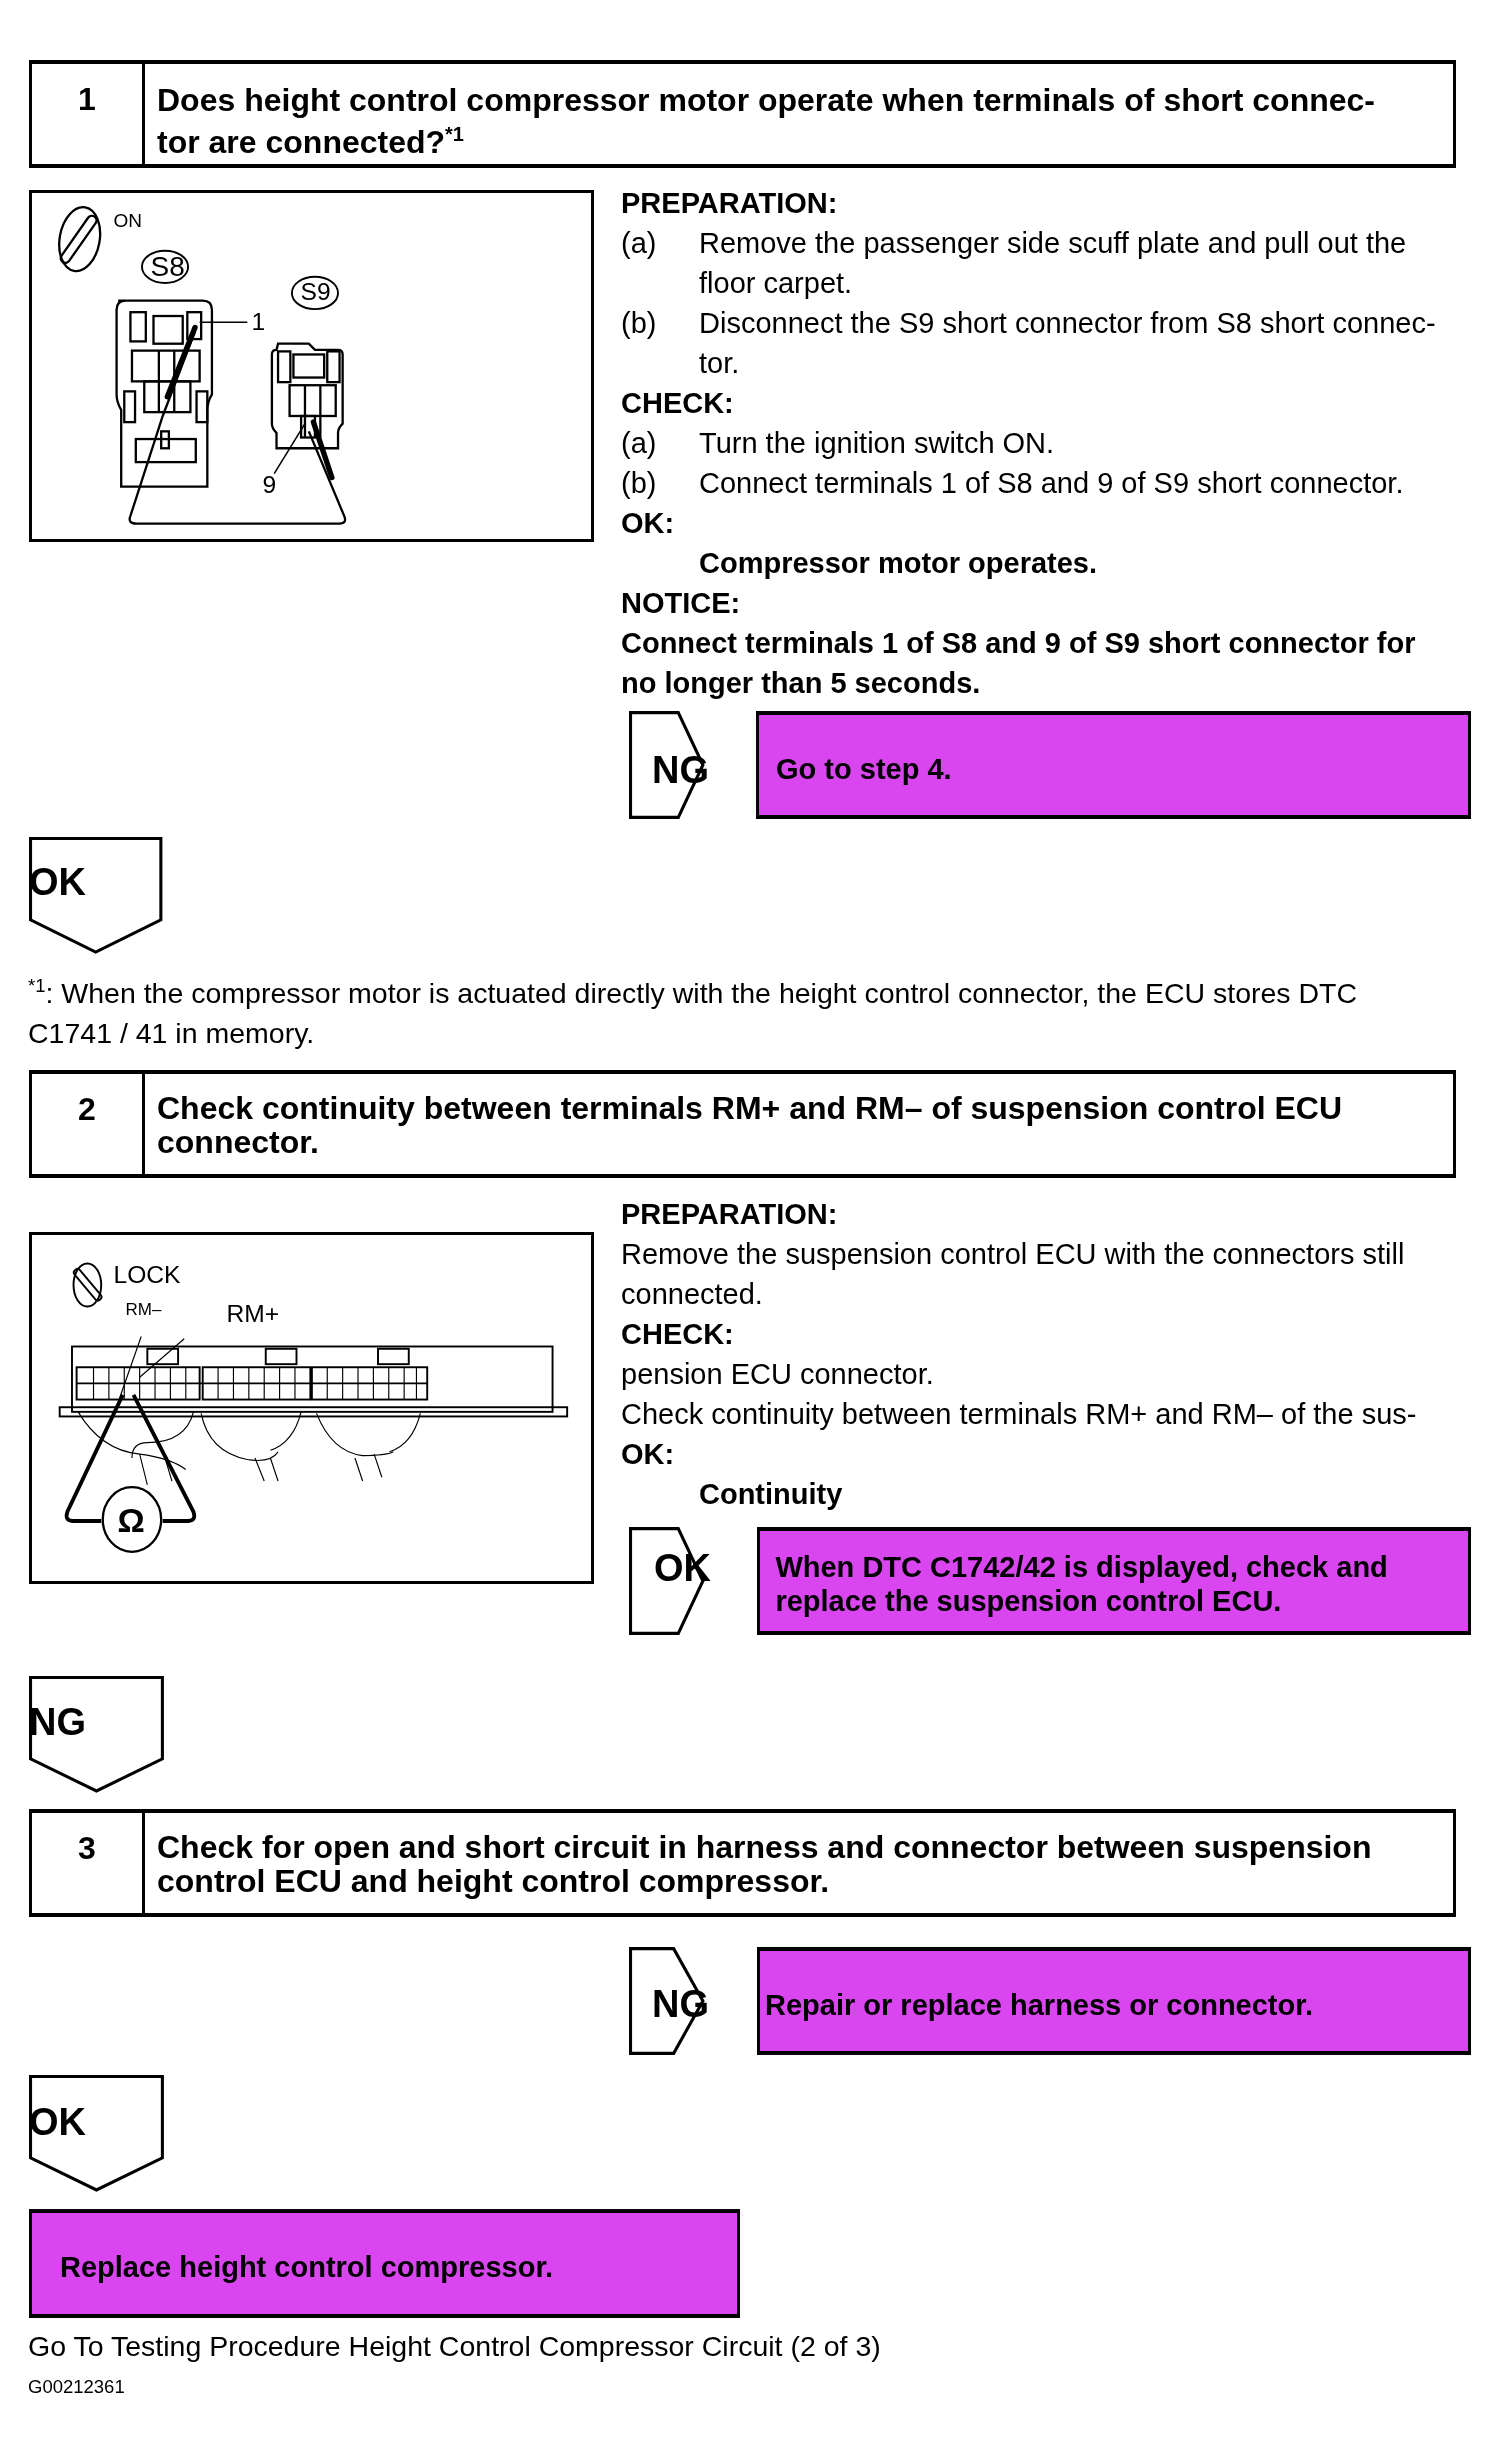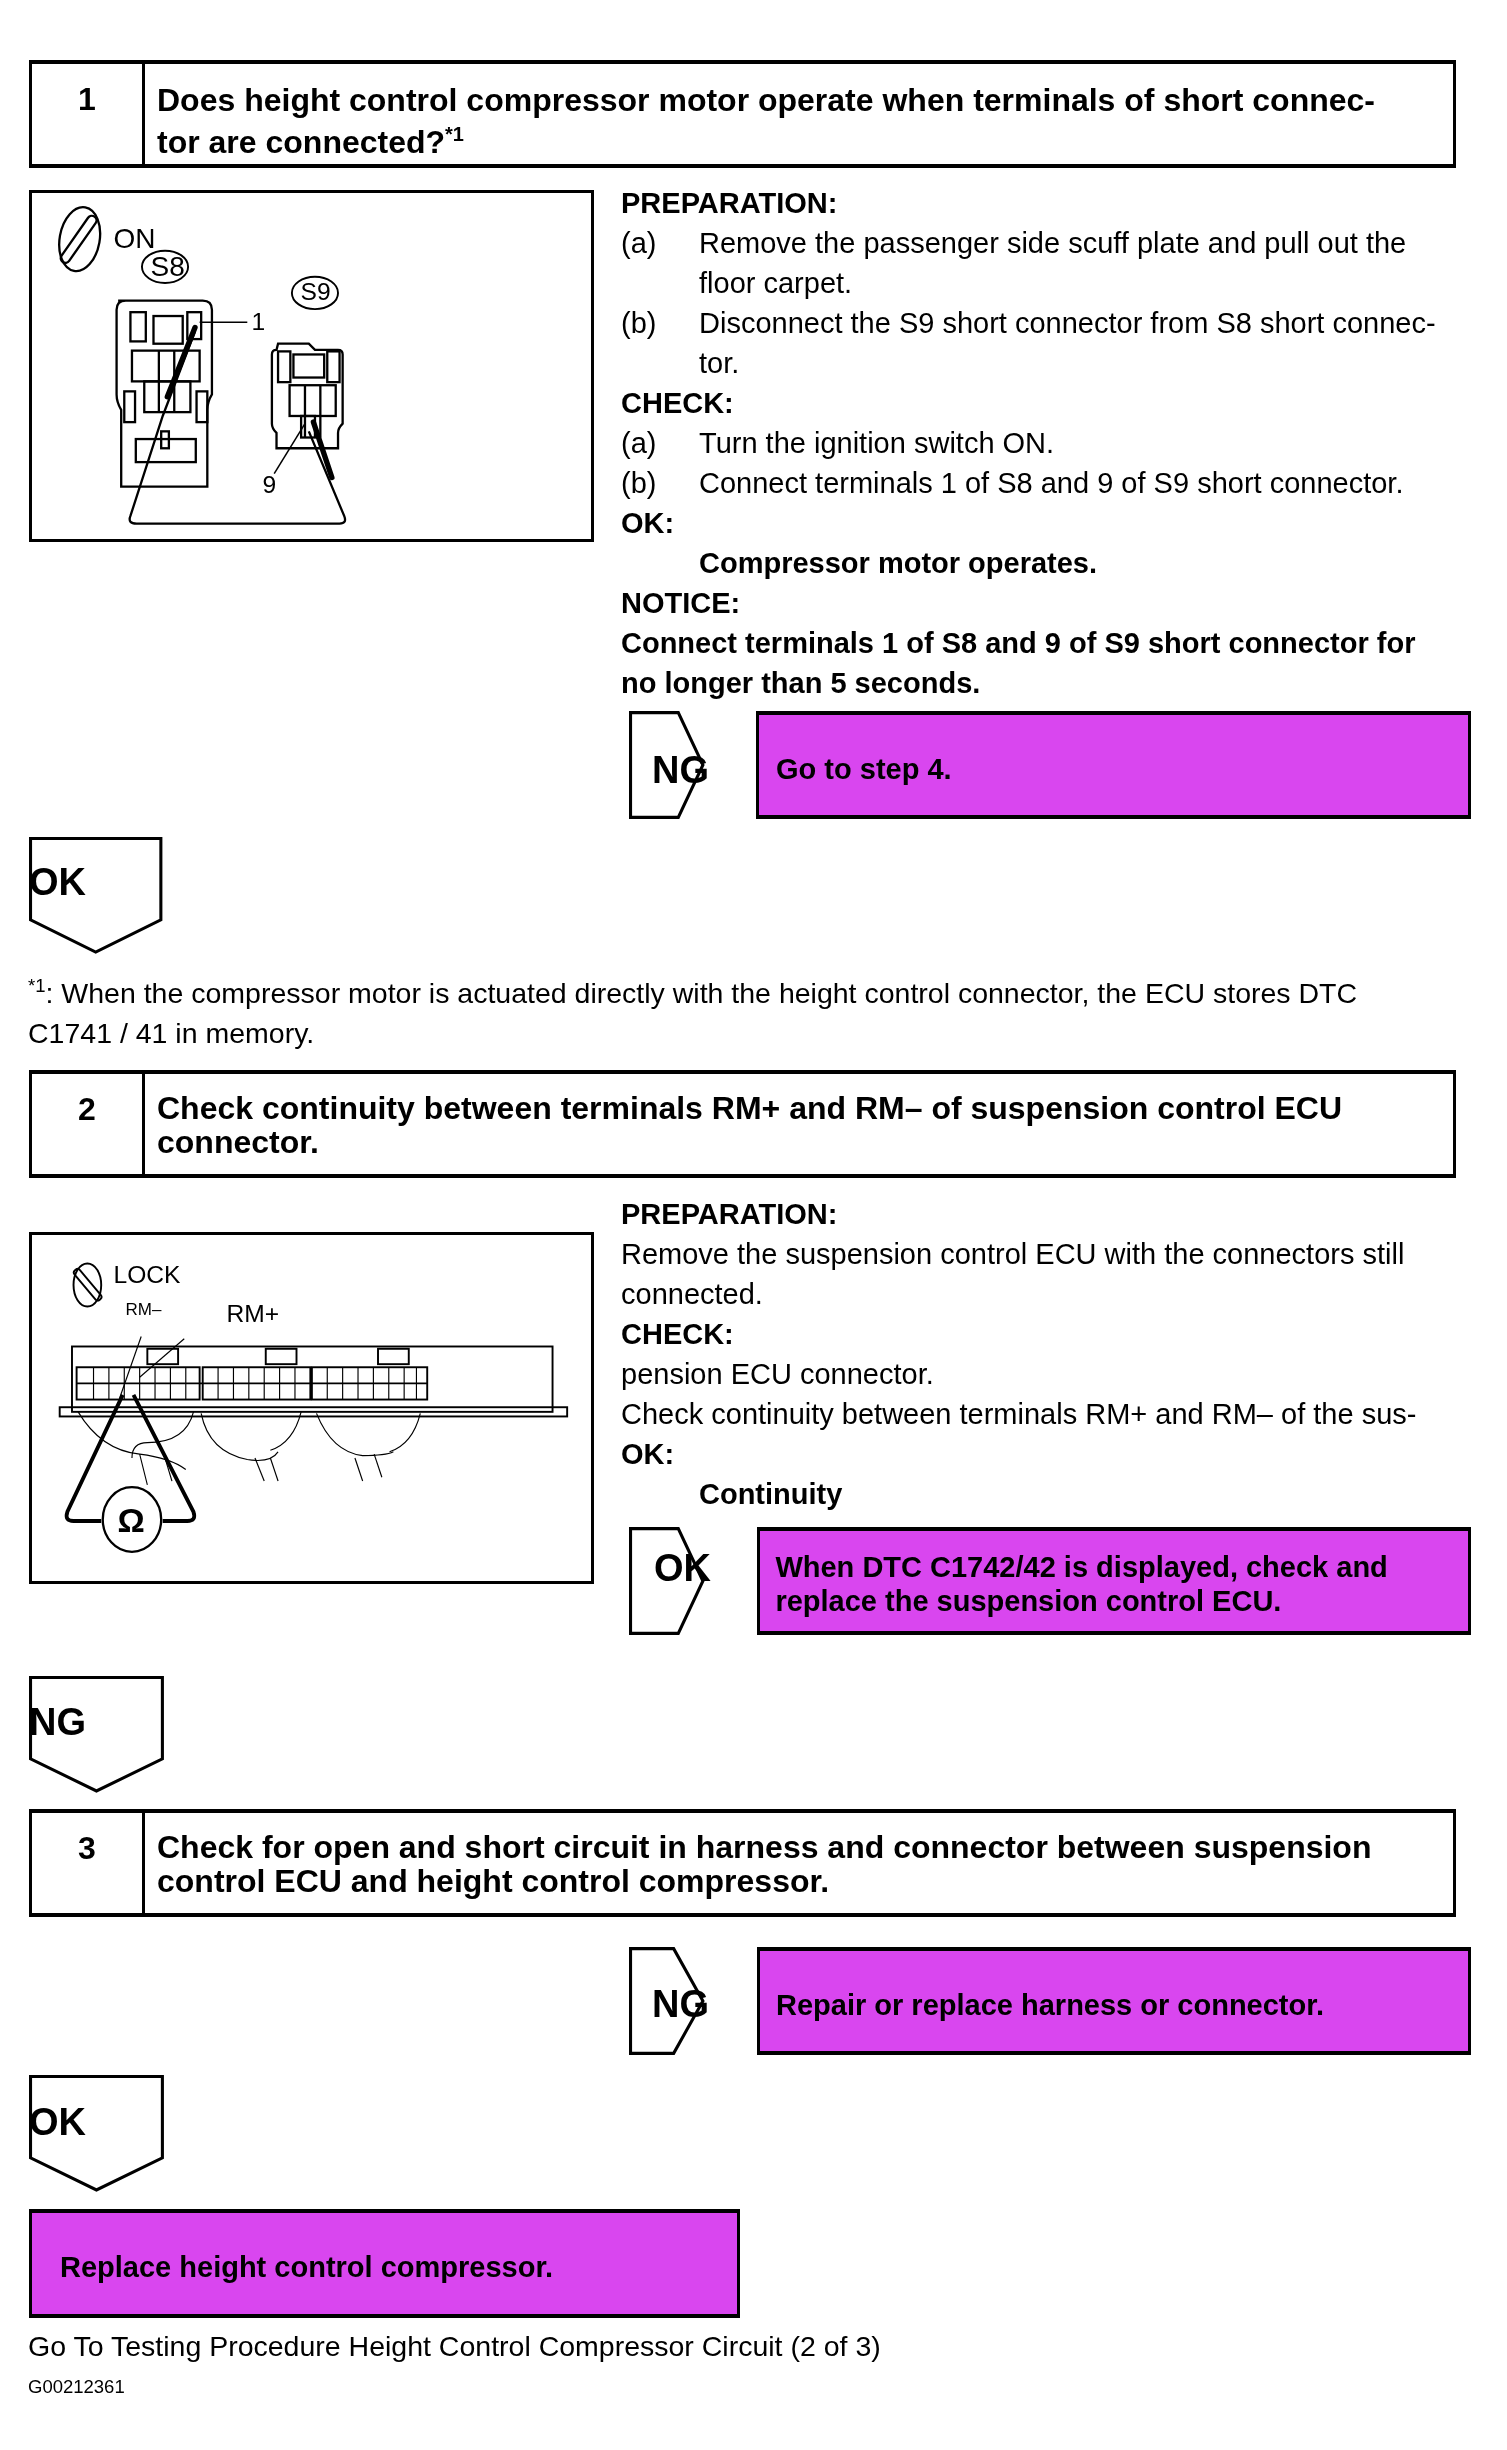--- a/index.html
+++ b/index.html
@@ -71,21 +71,21 @@
       <rect x="350" y="290" width="18" height="28"></rect>
     </g>
 
     <path d="M212 180 L170 290 L128 420 q-4 10 8 10 L400 430 q10 0 6 -10 L360 310" fill="none" stroke="#000" stroke-width="3"></path>
     <line x1="212" y1="175" x2="176" y2="265" stroke="#000" stroke-width="7" stroke-linecap="round"></line>
     <line x1="366" y1="298" x2="390" y2="370" stroke="#000" stroke-width="7" stroke-linecap="round"></line>
 
     <line x1="218" y1="168" x2="280" y2="168" stroke="#000" stroke-width="2"></line>
     <line x1="355" y1="300" x2="315" y2="365" stroke="#000" stroke-width="2"></line>
   </svg>
-  <div class="abs" style="left:82px; top:30px; font-size:28px;">ON</div>
+  <div class="abs" style="left:82px; top:17px; font-size:19px;">ON</div>
   <div class="abs" style="left:119px; top:58px; font-size:28px;">S8</div>
   <div class="abs" style="left:269px; top:85px; font-size:24.6px;">S9</div>
   <div class="abs" style="left:220px; top:115px; font-size:24.6px;">1</div>
   <div class="abs" style="left:231px; top:278px; font-size:24.6px;">9</div>
 </div>
 
 <div class="txt" style="left:621px; top:183px; width:834px;">
   <div class="hdr">PREPARATION:</div>
   <div class="item">
       <span class="lbl">(a)</span>
@@ -234,21 +234,21 @@
   <div class="steptitle" style="top:17px;">
     <div>Check for open and short circuit in harness and connector between suspension</div>
     <div>control ECU and height control compressor.</div>
   </div>
 </div>
 
 <svg width="77" height="108" style="left:629px; top:1947px;" viewBox="0 0 100 140">
   <polygon points="2,2 58,2 96,70 58,138 2,138" fill="#fff" stroke="#000" stroke-width="4"></polygon>
 </svg>
 <div class="flag-label" style="left:652px; top:1983px;">NG</div>
-<div class="result" style="left:757px; top:1947px; width:714px; height:108px; padding:37px 0 0 16px;">
+<div class="result" style="left:757px; top:1947px; width:714px; height:108px; padding:37px 0 0 5px;">
   <span>Repair or replace harness or connector.</span>
 </div>
 
 <svg width="138" height="115" style="left:29px; top:2075px;" viewBox="0 0 180 150">
   <polygon points="2,2 174,2 174,108 88,150 2,108" fill="#fff" stroke="#000" stroke-width="4"></polygon>
 </svg>
 <div class="flag-label" style="left:29px; width:135px; top:2101px;">OK</div>
 
 <div class="result" style="left:29px; top:2209px; width:711px; height:109px; padding:37px 0 0 28px;">
   <span>Replace height control compressor.</span>

